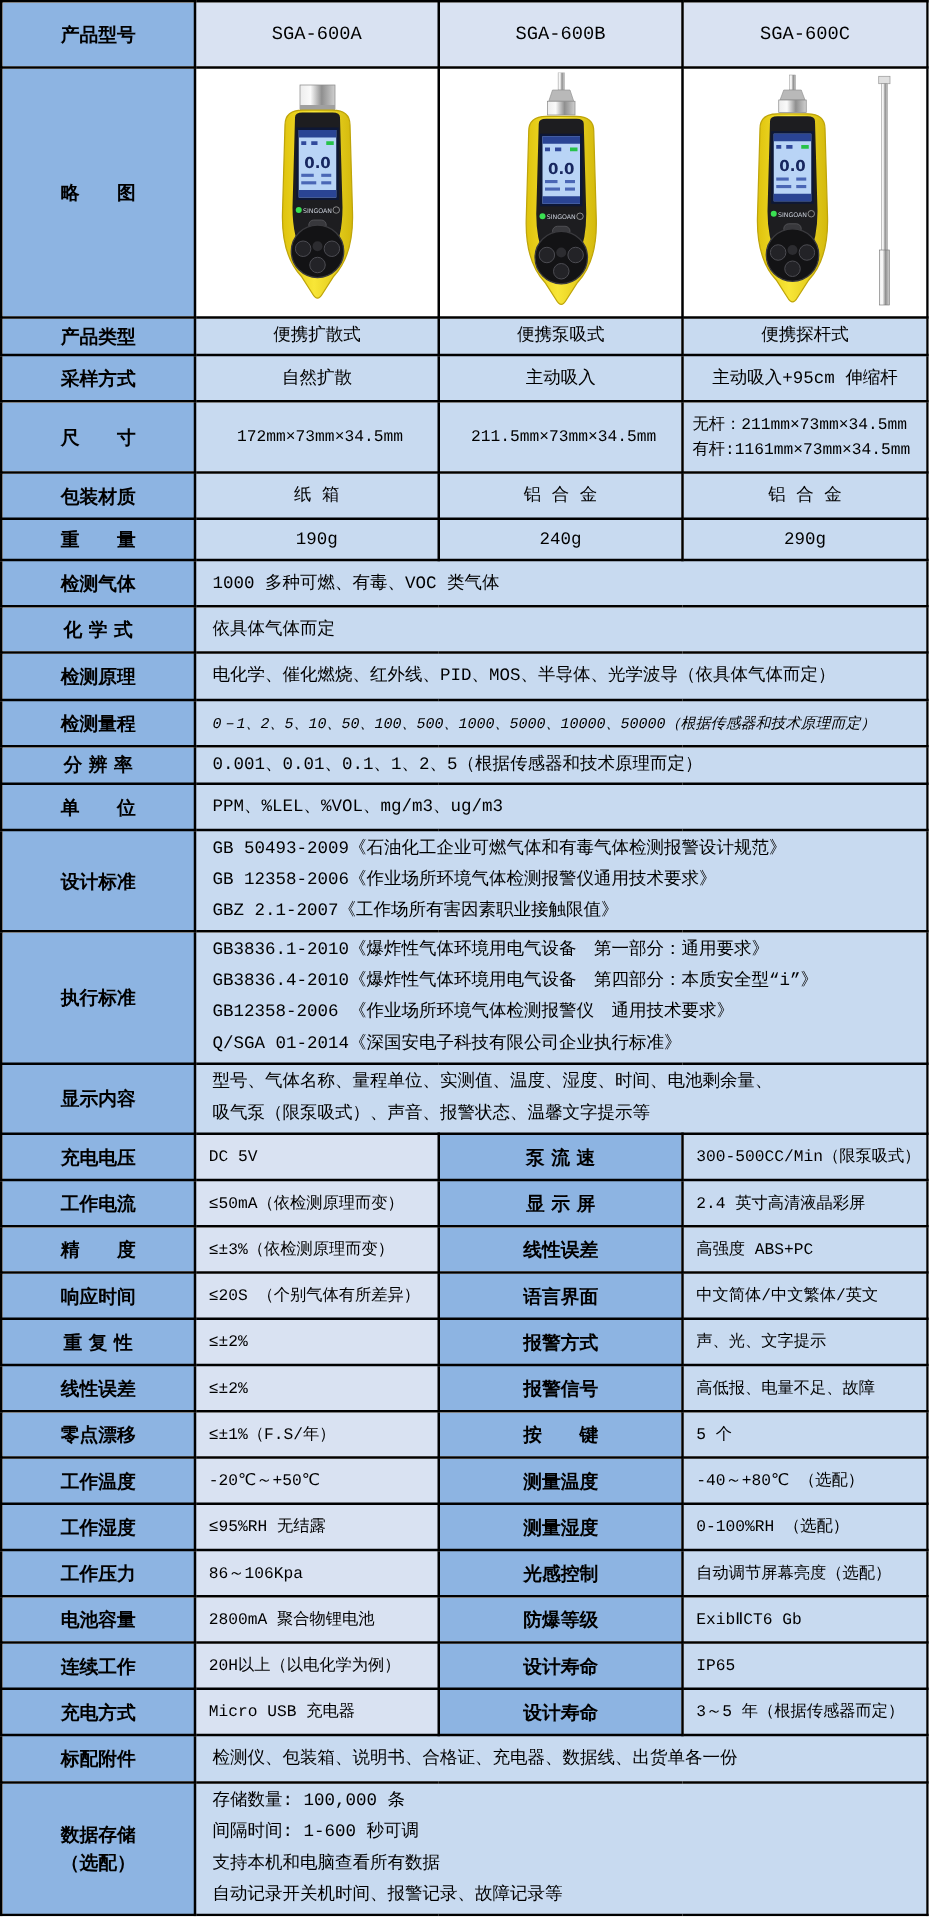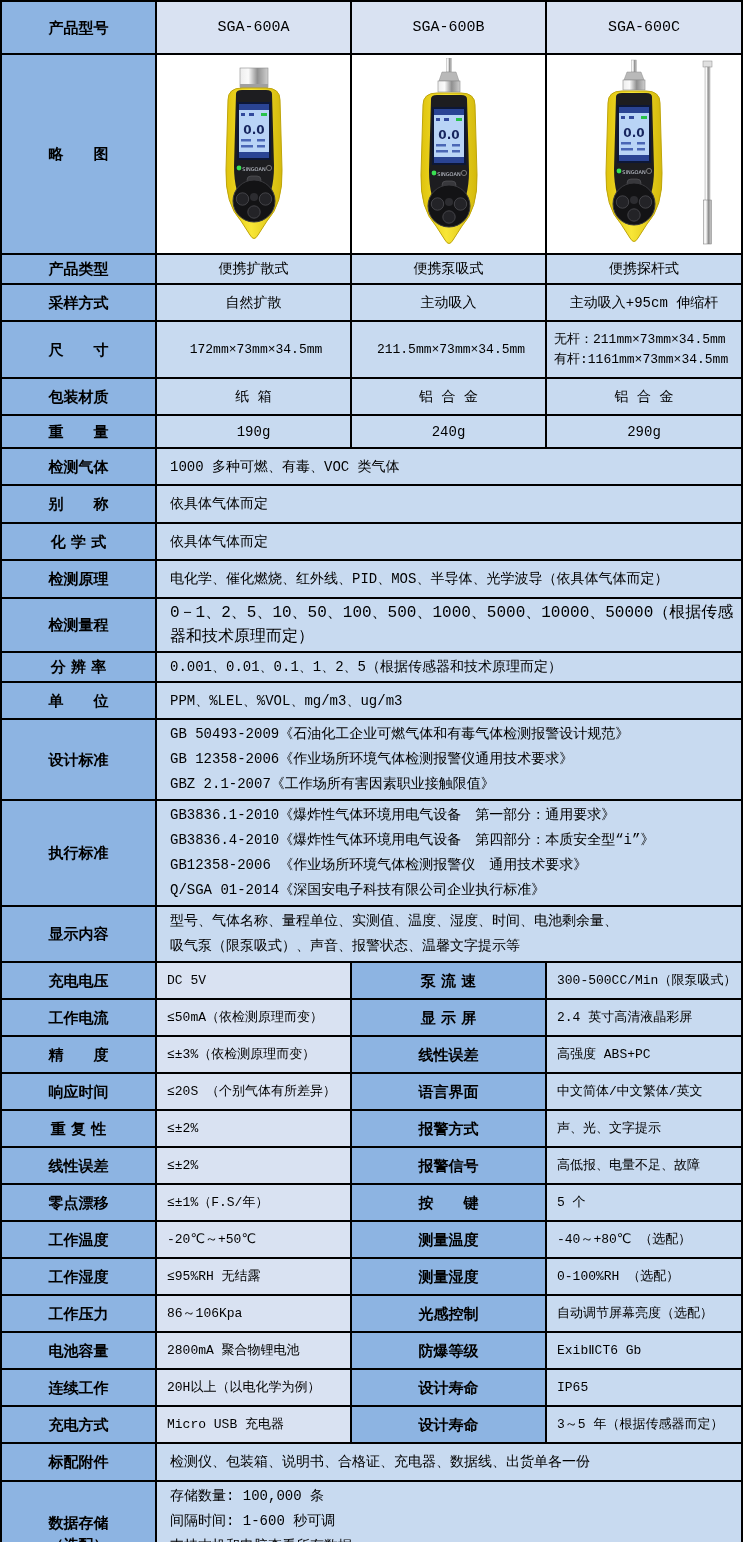--- a/index.html
+++ b/index.html
@@ -8,21 +8,21 @@
   td{border:2px solid #000;box-sizing:border-box;overflow:hidden;vertical-align:middle;}
   td.lab{background:#8DB4E2;font-weight:bold;text-align:center;font-size:15px;
          white-space:pre-line;line-height:22px;font-family:"DejaVu Sans","Liberation Sans",sans-serif;}
   td.val{background:#C8DAF0;font-size:14px;padding:2px 4px 2px 13px;white-space:pre-line;
          font-family:"Liberation Mono","DejaVu Sans Mono","DejaVu Sans",sans-serif;line-height:24px;}
   td.center{text-align:center;padding-left:2px;padding-right:2px;}
   td.light{background:#D9E2F2;margin-left:28px;}
   td.photo{background:#ffffff;text-align:center;padding:0;vertical-align:middle;}
   td.hdr{background:#D9E2F2;text-align:center;font-size:15px;padding:17px;
          font-family:"Liberation Mono","DejaVu Sans Mono",monospace;}
-  td.small{font-size:16px;}
+  td.small{font-size:12px;font-style:italic;}
   td.dims{font-size:13px;padding-left:7px;line-height:20px;}
   td.dual{font-size:13px;padding-left:10px;}
   td.multi{line-height:25px;}
   svg.dev{display:block;margin:0 auto;}
 </style>
 </head>
 <body>
 
 <svg width="0" height="0" style="position:absolute" aria-hidden="true">
   <defs>
@@ -191,24 +191,20 @@
     <td class="lab">重　　量</td>
     <td class="val center">190g</td>
     <td class="val center">240g</td>
     <td class="val center">290g</td>
   </tr>
 
   <tr style="height:37px">
     <td class="lab">检测气体</td>
     <td class="val" colspan="3">1000 多种可燃、有毒、VOC 类气体</td>
   </tr>
-  <tr style="height:38px">
-    <td class="lab">别　　称</td>
-    <td class="val" colspan="3">依具体气体而定</td>
-  </tr>
   <tr style="height:37px">
     <td class="lab">化 学 式</td>
     <td class="val" colspan="3">依具体气体而定</td>
   </tr>
   <tr style="height:38px">
     <td class="lab">检测原理</td>
     <td class="val" colspan="3">电化学、催化燃烧、红外线、PID、MOS、半导体、光学波导（依具体气体而定）</td>
   </tr>
   <tr style="height:37px">
     <td class="lab">检测量程</td>

